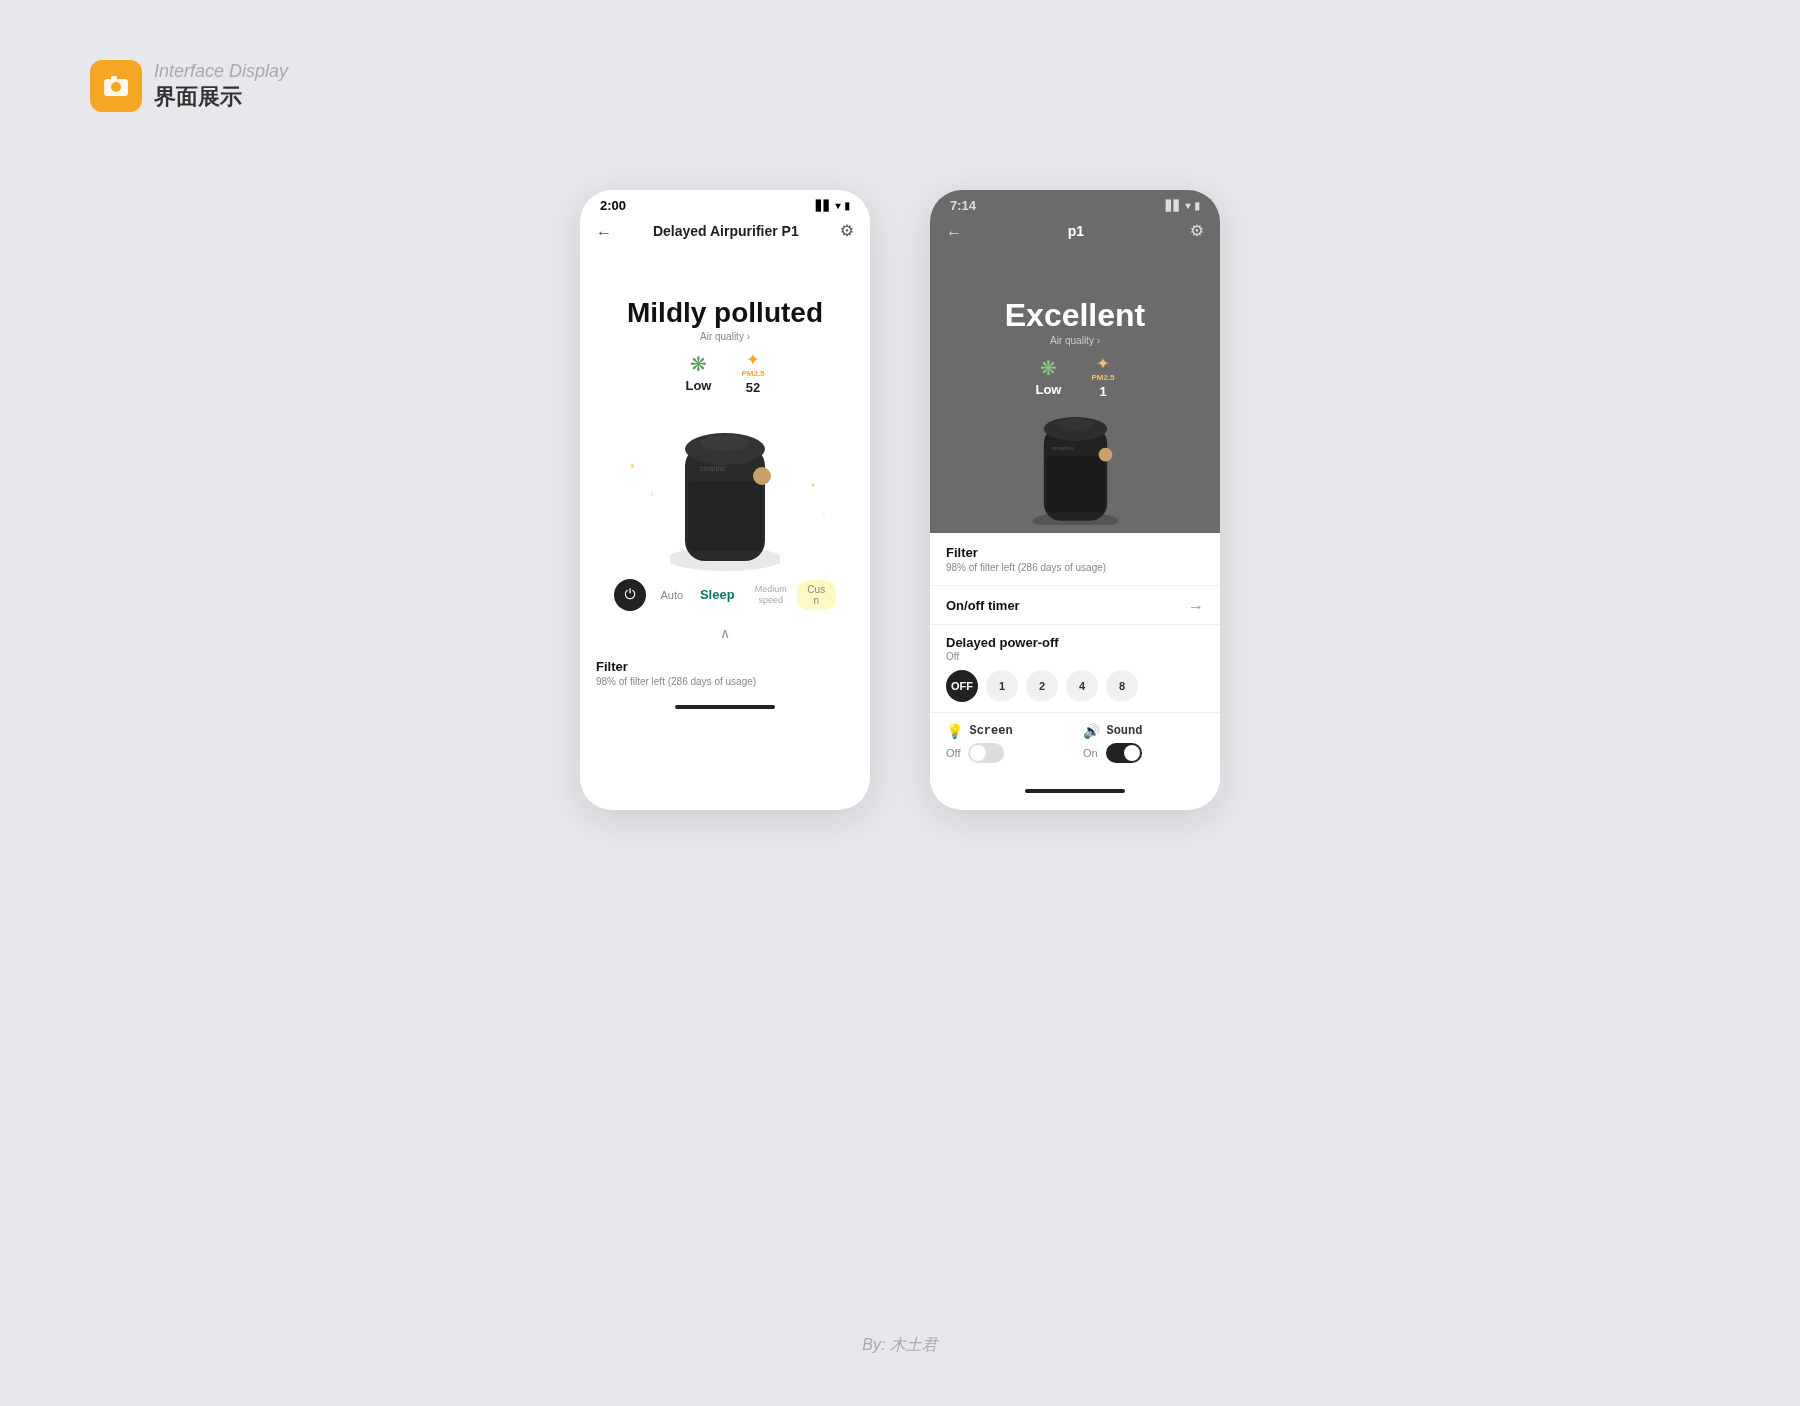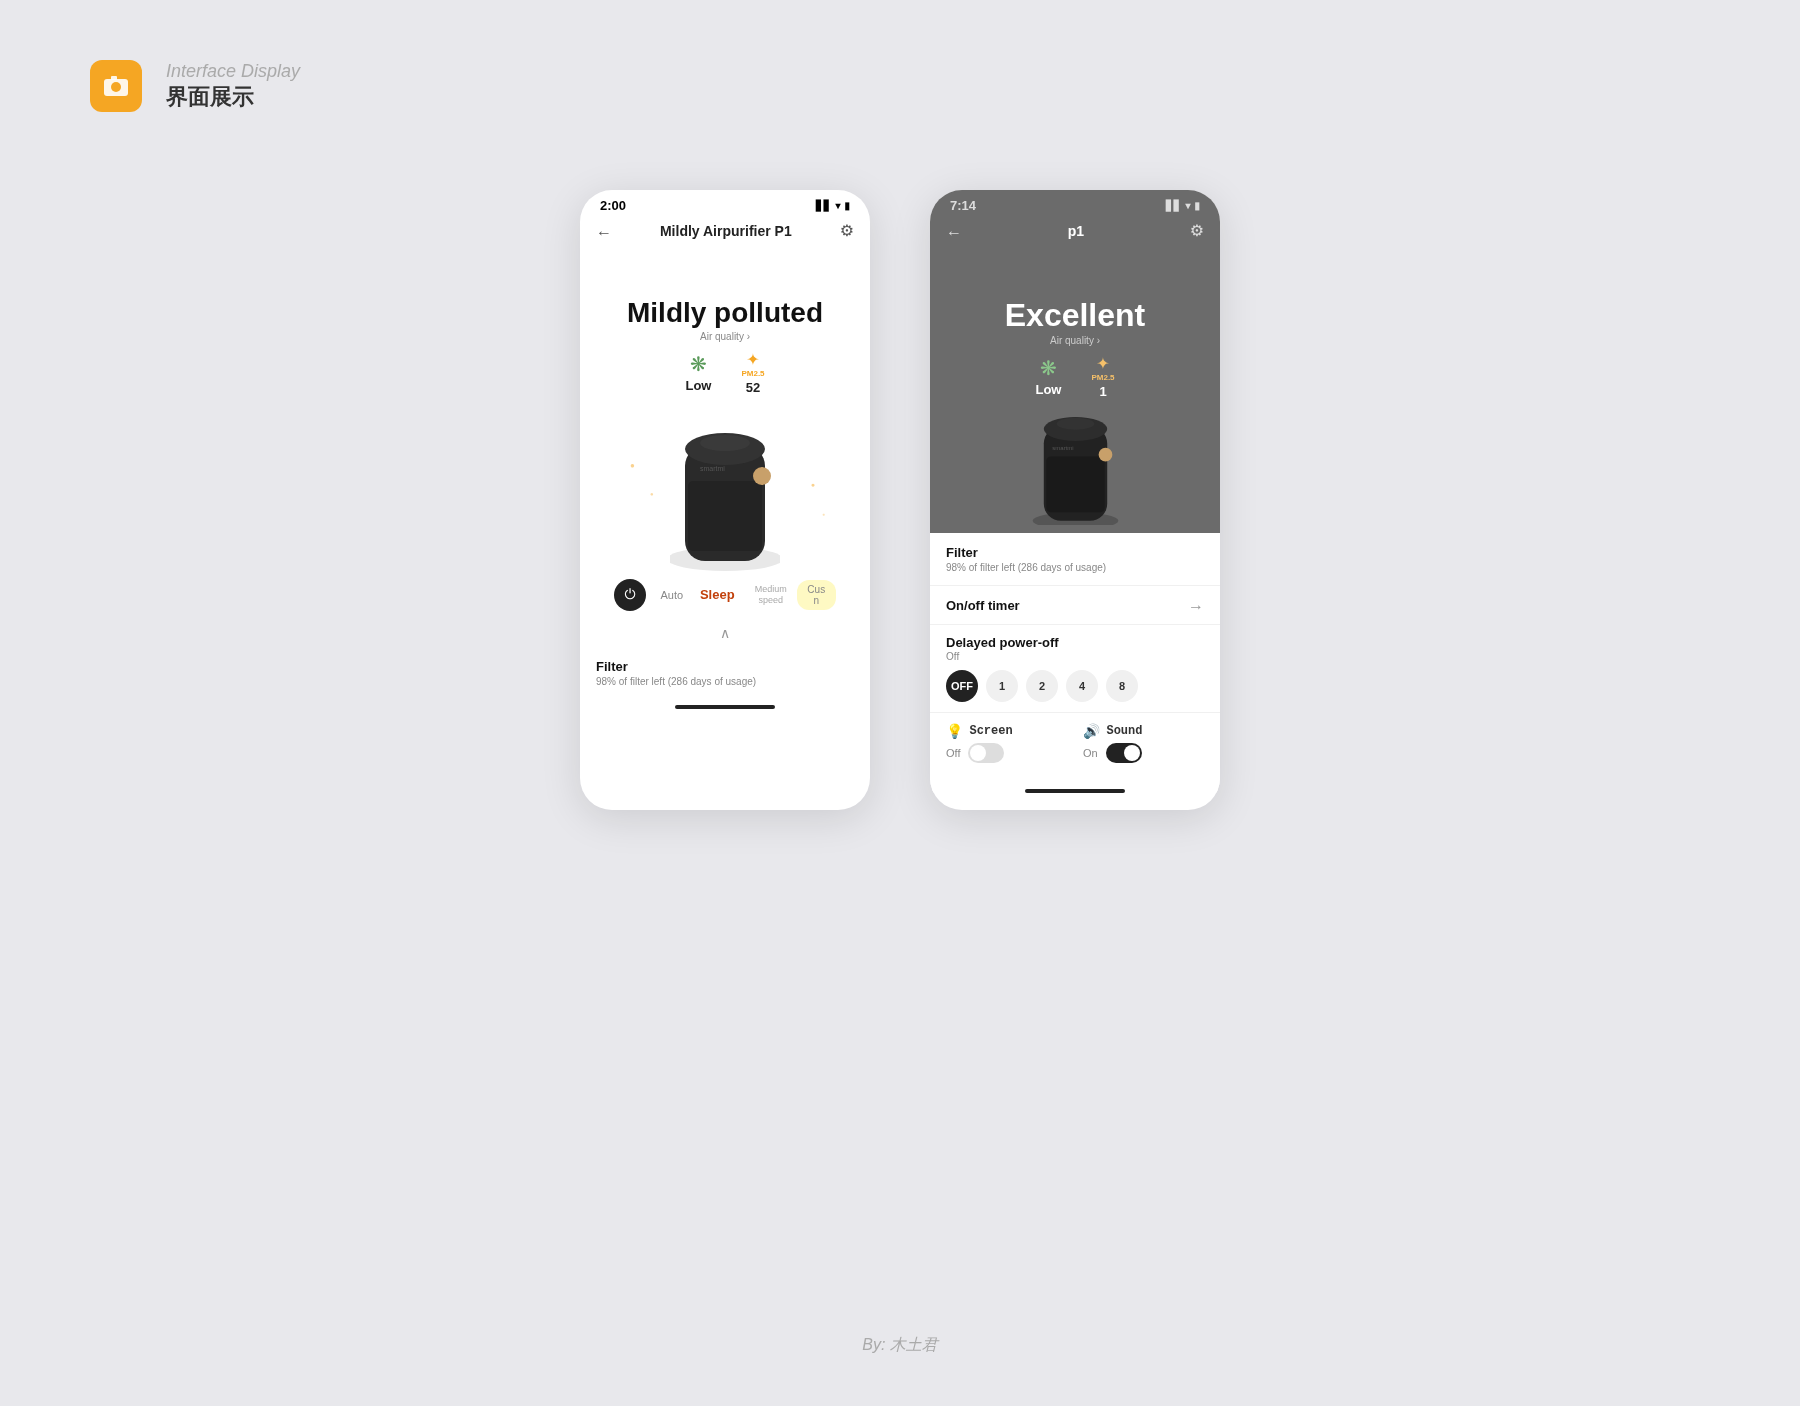--- a/index.html
+++ b/index.html
@@ -12,21 +12,21 @@
       overflow: hidden;
     }
 
     
     .header {
       position: absolute;
       top: 60px;
       left: 90px;
       display: flex;
       align-items: center;
-      gap: 24px;
+      gap: 12px;
     }
     .header-icon {
       width: 52px;
       height: 52px;
       background: #F5A623;
       border-radius: 12px;
       display: flex;
       align-items: center;
       justify-content: center;
     }
@@ -158,21 +158,21 @@
       flex: 1;
       text-align: center;
       font-size: 11px;
       color: #888;
       padding: 4px 2px;
       border-radius: 12px;
       cursor: pointer;
     }
     .mode-btn.active {
       font-weight: 700;
-      color: #c2410c;
+      color: #0f766e;
       font-size: 13px;
     }
     .mode-btn.medium {
       font-size: 10px;
       color: #aaa;
     }
     .mode-btn.custom {
       background: #fef9c3;
       font-size: 10px;
     }
@@ -388,21 +388,21 @@
       <span class="time">2:00</span>
       <div class="status-icons">
         <span>▋▋</span>
         <span>▾</span>
         <span>▮</span>
       </div>
     </div>
 
     <div class="nav-bar">
       <span class="nav-icon">←</span>
-      <span class="nav-title">Mildly Airpurifier P1</span>
+      <span class="nav-title">Delayed Airpurifier P1</span>
       <span class="nav-icon">⚙</span>
     </div>
 
     <div class="air-quality-section">
       <div class="air-status">Mildly polluted</div>
       <div class="air-quality-label">Air quality ›</div>
       <div class="metrics-row">
         <div class="metric-item">
           <span style="color:#5a9a5a; font-size:20px;">❋</span>
           <span class="metric-value">Low</span>

